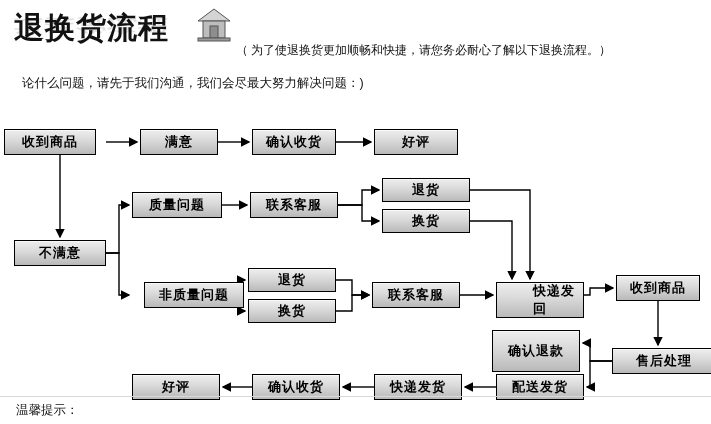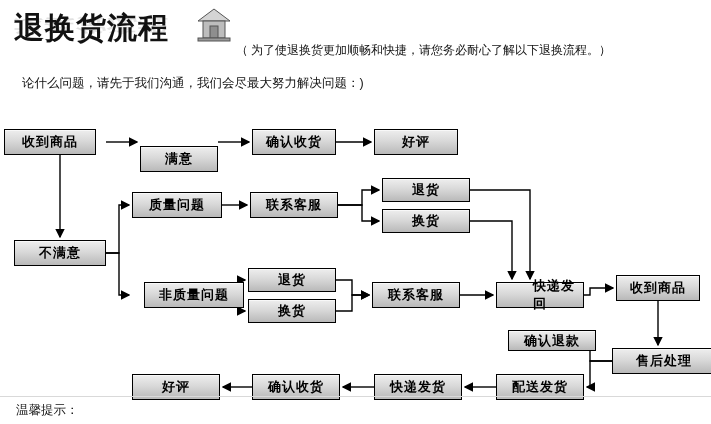--- a/index.html
+++ b/index.html
@@ -134,35 +134,35 @@
       <path d="M496,387 L465,387"></path>
 
       <path d="M374,387 L343,387"></path>
 
       <path d="M252,387 L223,387"></path>
     </g>
   </svg>
 
   <div id="nodes">
       <div class="node" style="left: 4px; top: 129px; width: 92px; height: 26px;">收到商品</div>
-      <div class="node" style="left: 140px; top: 146px; width: 78px; height: 26px; font-family: Liberation Serif, serif;">满意</div>
+      <div class="node" style="left: 140px; top: 129px; width: 78px; height: 26px; font-family: Liberation Serif, serif;">满意</div>
       <div class="node" style="left: 252px; top: 129px; width: 84px; height: 26px;">确认收货</div>
       <div class="node" style="left: 374px; top: 129px; width: 84px; height: 26px;">好评</div>
       <div class="node" style="left: 132px; top: 192px; width: 90px; height: 26px;">质量问题</div>
       <div class="node" style="left: 250px; top: 192px; width: 88px; height: 26px;">联系客服</div>
       <div class="node" style="left: 382px; top: 178px; width: 88px; height: 24px;">退货</div>
       <div class="node" style="left: 382px; top: 209px; width: 88px; height: 24px;">换货</div>
       <div class="node" style="left: 14px; top: 240px; width: 92px; height: 26px;">不满意</div>
       <div class="node" style="left: 144px; top: 282px; width: 100px; height: 26px;">非质量问题</div>
       <div class="node" style="left: 248px; top: 268px; width: 88px; height: 24px;">退货</div>
       <div class="node" style="left: 248px; top: 299px; width: 88px; height: 24px;">换货</div>
       <div class="node" style="left: 372px; top: 282px; width: 88px; height: 26px;">联系客服</div>
-      <div class="node" style="left: 496px; top: 282px; width: 88px; height: 26px; padding-left: 36px;">快递发回</div>
+      <div class="node" style="left: 496px; top: 282px; width: 88px; height: 36px; padding-left: 36px;">快递发回</div>
       <div class="node" style="left: 616px; top: 275px; width: 84px; height: 26px;">收到商品</div>
-      <div class="node" style="left: 492px; top: 330px; width: 88px; height: 21px; margin-left: 16px;">确认退款</div>
+      <div class="node" style="left: 492px; top: 330px; width: 88px; height: 42px;">确认退款</div>
       <div class="node" style="left: 612px; top: 348px; width: 104px; height: 26px;">售后处理</div>
       <div class="node" style="left: 496px; top: 374px; width: 88px; height: 26px;">配送发货</div>
       <div class="node" style="left: 374px; top: 374px; width: 88px; height: 26px;">快递发货</div>
       <div class="node" style="left: 252px; top: 374px; width: 88px; height: 26px;">确认收货</div>
       <div class="node" style="left: 132px; top: 374px; width: 88px; height: 26px;">好评</div>
     </div>
 
   <div class="hr"></div>
   <div class="footer">温馨提示：</div>
 </div>

